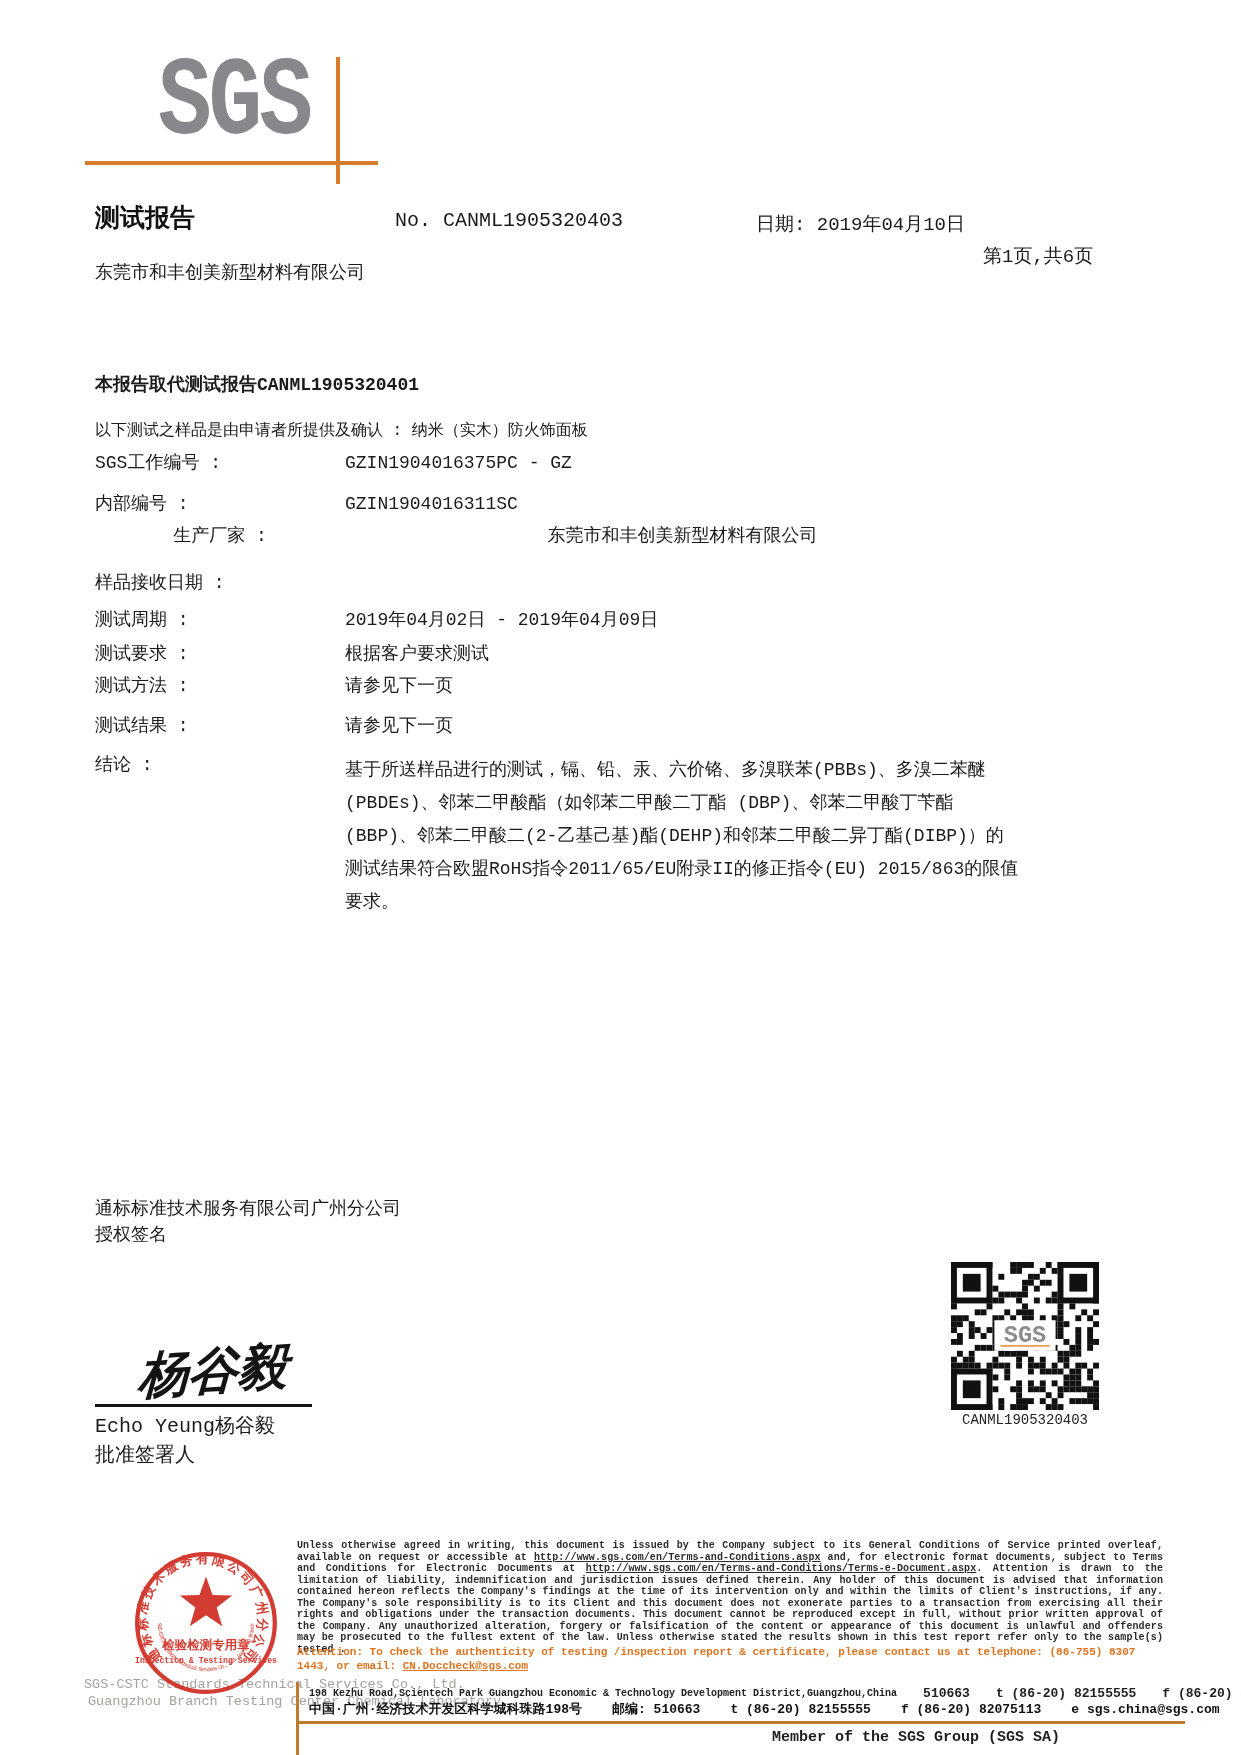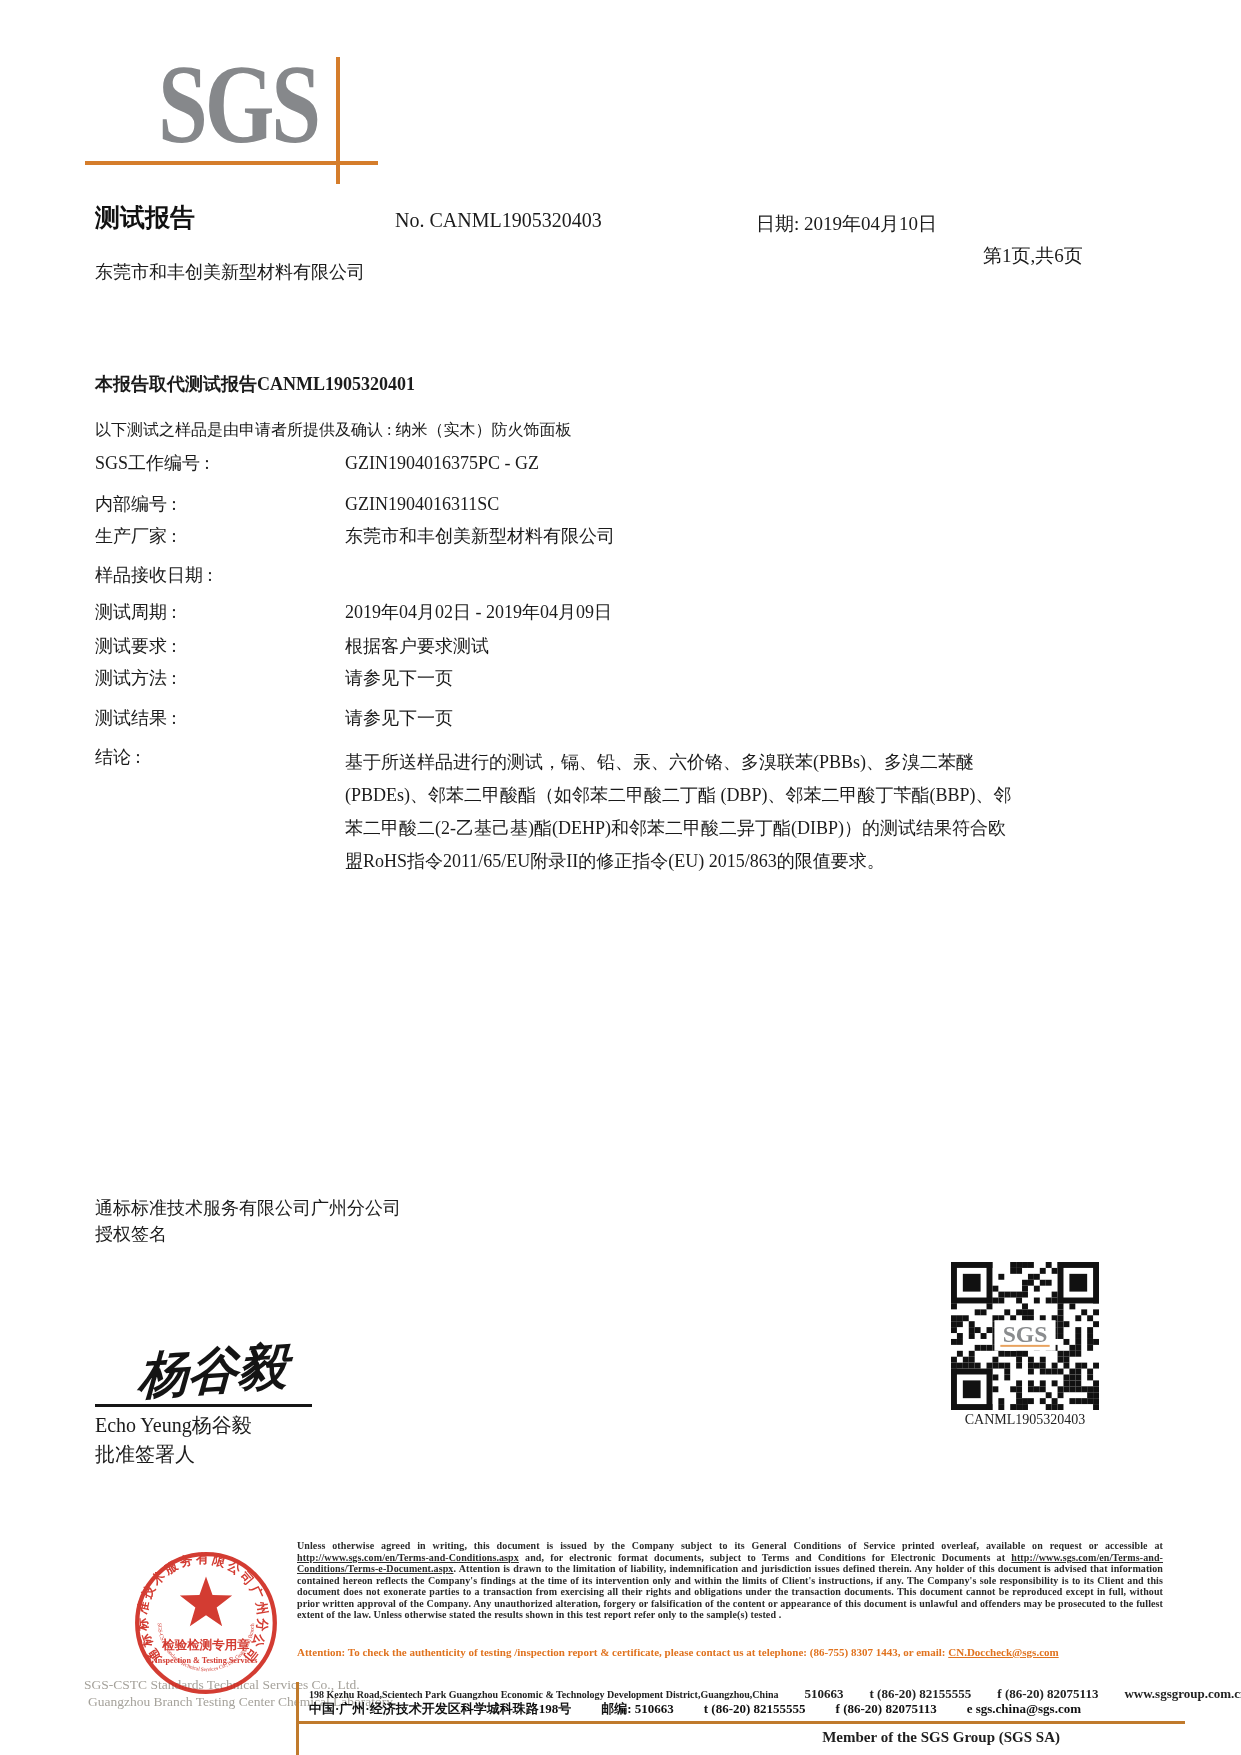--- a/index.html
+++ b/index.html
@@ -1,19 +1,19 @@
 <!DOCTYPE html>
 <html><head>
 <meta charset="utf-8">
 <style>
   html,body { margin:0; padding:0; background:#e8e8e8; }
   #page {
     position:relative; width:1241px; height:1755px; margin:0 auto;
     background:#ffffff; overflow:hidden;
-    font-family:Liberation Serif, serif; color:#1b1b1b;
+    font-family:Liberation Mono, monospace; color:#1b1b1b;
   }
   .abs { position:absolute; }
 
   
   #logo-text {
     left:158px; top:50px; font-size:112px; line-height:108px; font-weight:700;
     color:#86888b; letter-spacing:-4px; transform:scaleX(.80); transform-origin:left top;
   }
   .logo-hline { left:85px; top:161px; width:293px; height:4px; background:#d57d2b; }
   .logo-vline { left:336px; top:57px; width:4px; height:127px; background:#d57d2b; }
@@ -29,21 +29,21 @@
   #applicant-address { left:95px; top:312px; font-size:18px; }
   #replace-line      { left:95px; top:372px; font-size:18px; font-weight:700; }
   #sample-line       { left:95px; top:420px; font-size:16px; }
 
   
   #fields { left:95px; top:452px; width:925px; }
   .frow { display:flex; line-height:23px; font-size:18px; }
   .frow .flabel { flex:0 0 250px; }
   .frow .fvalue { flex:1; }
   .frow:nth-child(1){margin-bottom:18px;} .frow:nth-child(2){margin-bottom:9px;}
-  .frow:nth-child(3){margin-bottom:16px;} .frow:nth-child(4){margin-bottom:14px;}
+  .frow:nth-child(3){margin-bottom:24px;text-align:center;} .frow:nth-child(4){margin-bottom:14px;}
   .frow:nth-child(5){margin-bottom:11px;} .frow:nth-child(6){margin-bottom:9px;}
   .frow:nth-child(7){margin-bottom:17px;} .frow:nth-child(8){margin-bottom:16px;}
   .frow.conclusion .fvalue { line-height:33px; }
 
   
   #sign-company { left:95px; top:1196px; font-size:18px; }
   #sign-auth    { left:95px; top:1222px; font-size:18px; }
   #handwriting  { left:138px; top:1338px; font-size:50px; font-style:italic; font-weight:600;
                   transform:rotate(-4deg) skewX(-6deg); color:#141414; }
   #sig-line     { left:95px; top:1404px; width:217px; height:3px; background:#151515; }

